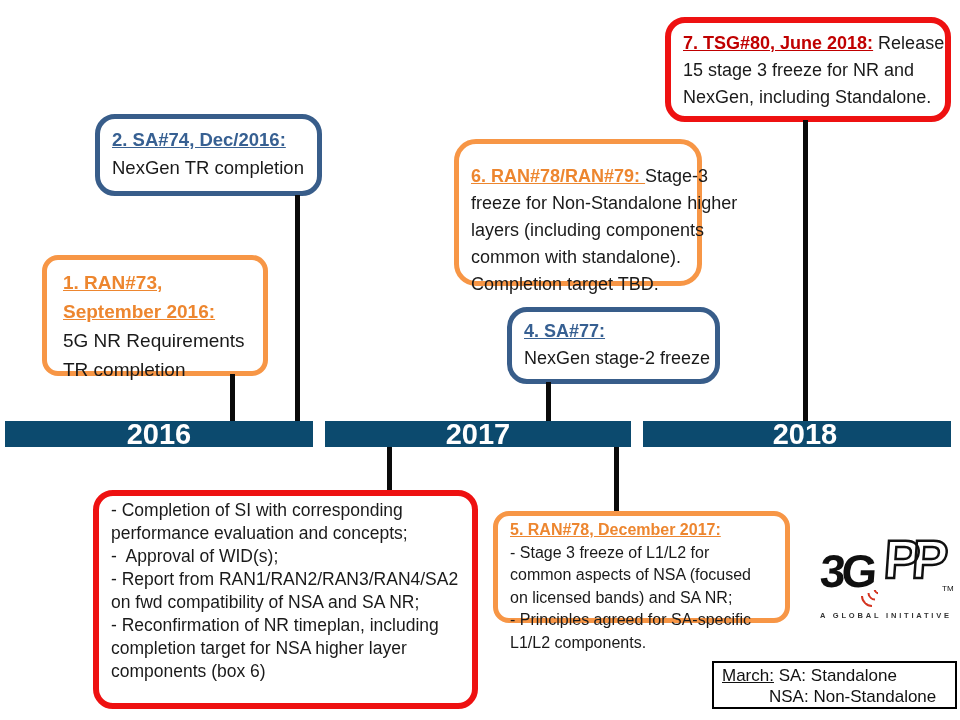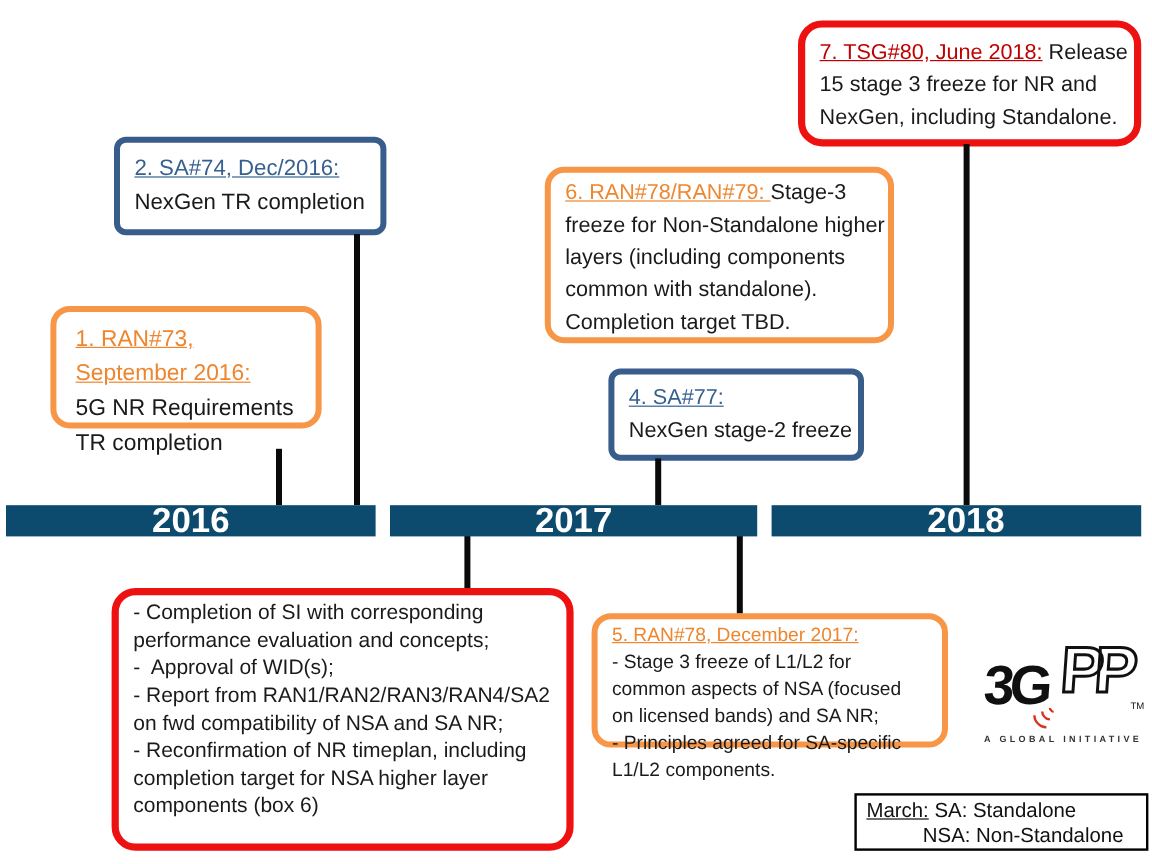--- a/index.html
+++ b/index.html
@@ -2,36 +2,36 @@
 <html><head>
 <meta charset="utf-8">
 <style>
   * { margin:0; padding:0; box-sizing:border-box; }
   html,body { width:960px; height:720px; background:#fff; overflow:hidden;
               font-family:"Liberation Sans", sans-serif; }
   #canvas { position:relative; width:960px; height:720px; background:#fff; }
 
   
   .mbox { position:absolute; background:#fff; border-style:solid; }
-  .mbox .t { font-weight:normal; text-decoration:underline; white-space:pre; }
+  .mbox .t { font-weight:bold; text-decoration:underline; white-space:pre; }
   .mbox .b { color:#1a1a1a; white-space:pre; }
   .stacked .t { display:block; }
   .orange { border-color:#F79646; border-width:5px; border-radius:16px; }
   .orange .t { color:#ED862F; }
-  .blue   { border-color:#385D8A; border-width:5px; border-radius:10px; }
+  .blue   { border-color:#385D8A; border-width:5px; border-radius:20px; }
   .blue .t { color:#376092; }
   .red    { border-color:#EE1111; border-width:6px; border-radius:20px; }
   .red .t { color:#C00000; }
 
-  #box1 { left:42px;  top:255px; width:226px; height:102px; font-size:19px;   line-height:29px;   padding:8px 16px; }
+  #box1 { left:42px;  top:255px; width:226px; height:121px; font-size:19px;   line-height:29px;   padding:8px 16px; }
   #box2 { left:95px;  top:114px; width:227px; height:82px;  font-size:18.5px; line-height:28px;   padding:7px 12px; }
   #box3 { left:93px;  top:490px; width:385px; height:219px; font-size:17.5px; line-height:23px;   padding:3px 12px; }
   #box4 { left:507px; top:307px; width:213px; height:77px;  font-size:18px;   line-height:27px;   padding:6px 12px; }
   #box5 { left:493px; top:511px; width:297px; height:112px; font-size:16px; line-height:22.5px; padding:3px 12px; }
-  #box6 { left:454px; top:139px; width:291px; height:147px; font-size:18px;   line-height:27px;   padding:3px 12px; }
+  #box6 { left:454px; top:139px; width:248px; height:147px; font-size:18px;   line-height:27px;   padding:19px 12px;border-radius:22px; }
   #box7 { left:665px; top:17px;  width:286px; height:105px; font-size:18px;   line-height:27px;   padding:7px 12px; }
 
   
   .bar { position:absolute; top:421px; height:26px; background:#0c4a6e;
          display:flex; align-items:center; justify-content:center;
          color:#fff; font-weight:bold; font-size:29px; }
   #bar2016 { left:5px;   width:308px; }
   #bar2017 { left:325px; width:306px; }
   #bar2018 { left:643px; width:308px;padding-left:16px; }
 

